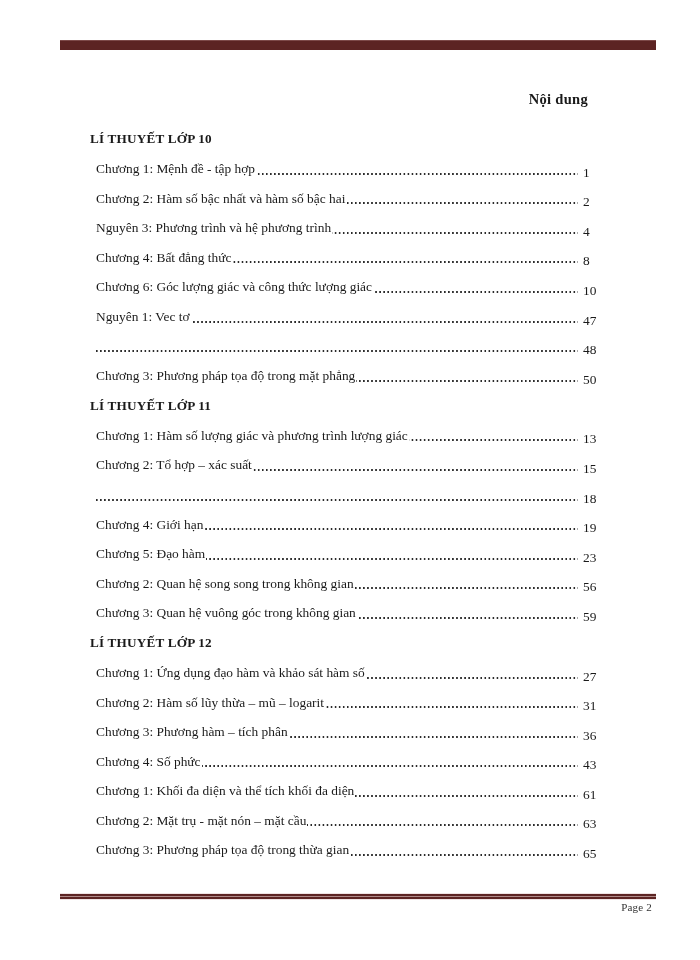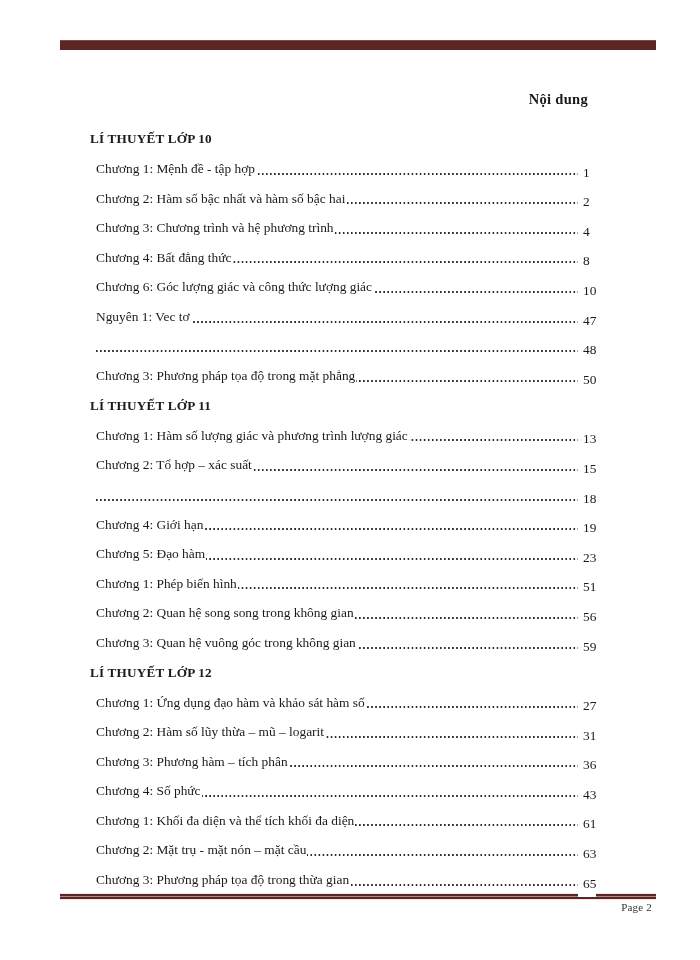--- a/index.html
+++ b/index.html
@@ -167,35 +167,34 @@
 
   <div class="header-rule"></div>
 
   <div class="doc-title">Nội dung</div>
 
   <div class="toc" id="toc-root">
       <div class="section">
         <div class="section-heading">LÍ THUYẾT LỚP 10</div>
         <div class="entry"><span class="entry-leader"></span><span class="entry-title">Chương 1: Mệnh đề - tập hợp</span><span class="entry-page">1</span></div>
         <div class="entry"><span class="entry-leader"></span><span class="entry-title">Chương 2: Hàm số bậc nhất và hàm số bậc hai</span><span class="entry-page">2</span></div>
-        <div class="entry"><span class="entry-leader"></span><span class="entry-title">Chương 3: Chương trình và hệ phương trình</span><span class="entry-page">4</span></div>
+        <div class="entry"><span class="entry-leader"></span><span class="entry-title">Nguyên 3: Phương trình và hệ phương trình</span><span class="entry-page">4</span></div>
         <div class="entry"><span class="entry-leader"></span><span class="entry-title">Chương 4: Bất đẳng thức</span><span class="entry-page">8</span></div>
         <div class="entry"><span class="entry-leader"></span><span class="entry-title">Chương 6: Góc lượng giác và công thức lượng giác</span><span class="entry-page">10</span></div>
         <div class="entry"><span class="entry-leader"></span><span class="entry-title">Nguyên 1: Vec tơ</span><span class="entry-page">47</span></div>
         <div class="entry"><span class="entry-leader"></span><span class="entry-page">48</span></div>
         <div class="entry"><span class="entry-leader"></span><span class="entry-title">Chương 3: Phương pháp tọa độ trong mặt phẳng</span><span class="entry-page">50</span></div>
       </div>
       <div class="section">
         <div class="section-heading">LÍ THUYẾT LỚP 11</div>
         <div class="entry"><span class="entry-leader"></span><span class="entry-title">Chương 1: Hàm số lượng giác và phương trình lượng giác</span><span class="entry-page">13</span></div>
         <div class="entry"><span class="entry-leader"></span><span class="entry-title">Chương 2: Tổ hợp – xác suất</span><span class="entry-page">15</span></div>
         <div class="entry"><span class="entry-leader"></span><span class="entry-page">18</span></div>
         <div class="entry"><span class="entry-leader"></span><span class="entry-title">Chương 4: Giới hạn</span><span class="entry-page">19</span></div>
         <div class="entry"><span class="entry-leader"></span><span class="entry-title">Chương 5: Đạo hàm</span><span class="entry-page">23</span></div>
-        <div class="entry"><span class="entry-leader"></span><span class="entry-title">Chương 1: Phép biến hình</span><span class="entry-page">51</span></div>
         <div class="entry"><span class="entry-leader"></span><span class="entry-title">Chương 2: Quan hệ song song trong không gian</span><span class="entry-page">56</span></div>
         <div class="entry"><span class="entry-leader"></span><span class="entry-title">Chương 3: Quan hệ vuông góc trong không gian</span><span class="entry-page">59</span></div>
       </div>
       <div class="section">
         <div class="section-heading">LÍ THUYẾT LỚP 12</div>
         <div class="entry"><span class="entry-leader"></span><span class="entry-title">Chương 1: Ứng dụng đạo hàm và khảo sát hàm số</span><span class="entry-page">27</span></div>
         <div class="entry"><span class="entry-leader"></span><span class="entry-title">Chương 2: Hàm số lũy thừa – mũ – logarit</span><span class="entry-page">31</span></div>
         <div class="entry"><span class="entry-leader"></span><span class="entry-title">Chương 3: Phương hàm – tích phân</span><span class="entry-page">36</span></div>
         <div class="entry"><span class="entry-leader"></span><span class="entry-title">Chương 4: Số phức</span><span class="entry-page">43</span></div>
         <div class="entry"><span class="entry-leader"></span><span class="entry-title">Chương 1: Khối đa diện và thể tích khối đa diện</span><span class="entry-page">61</span></div>

